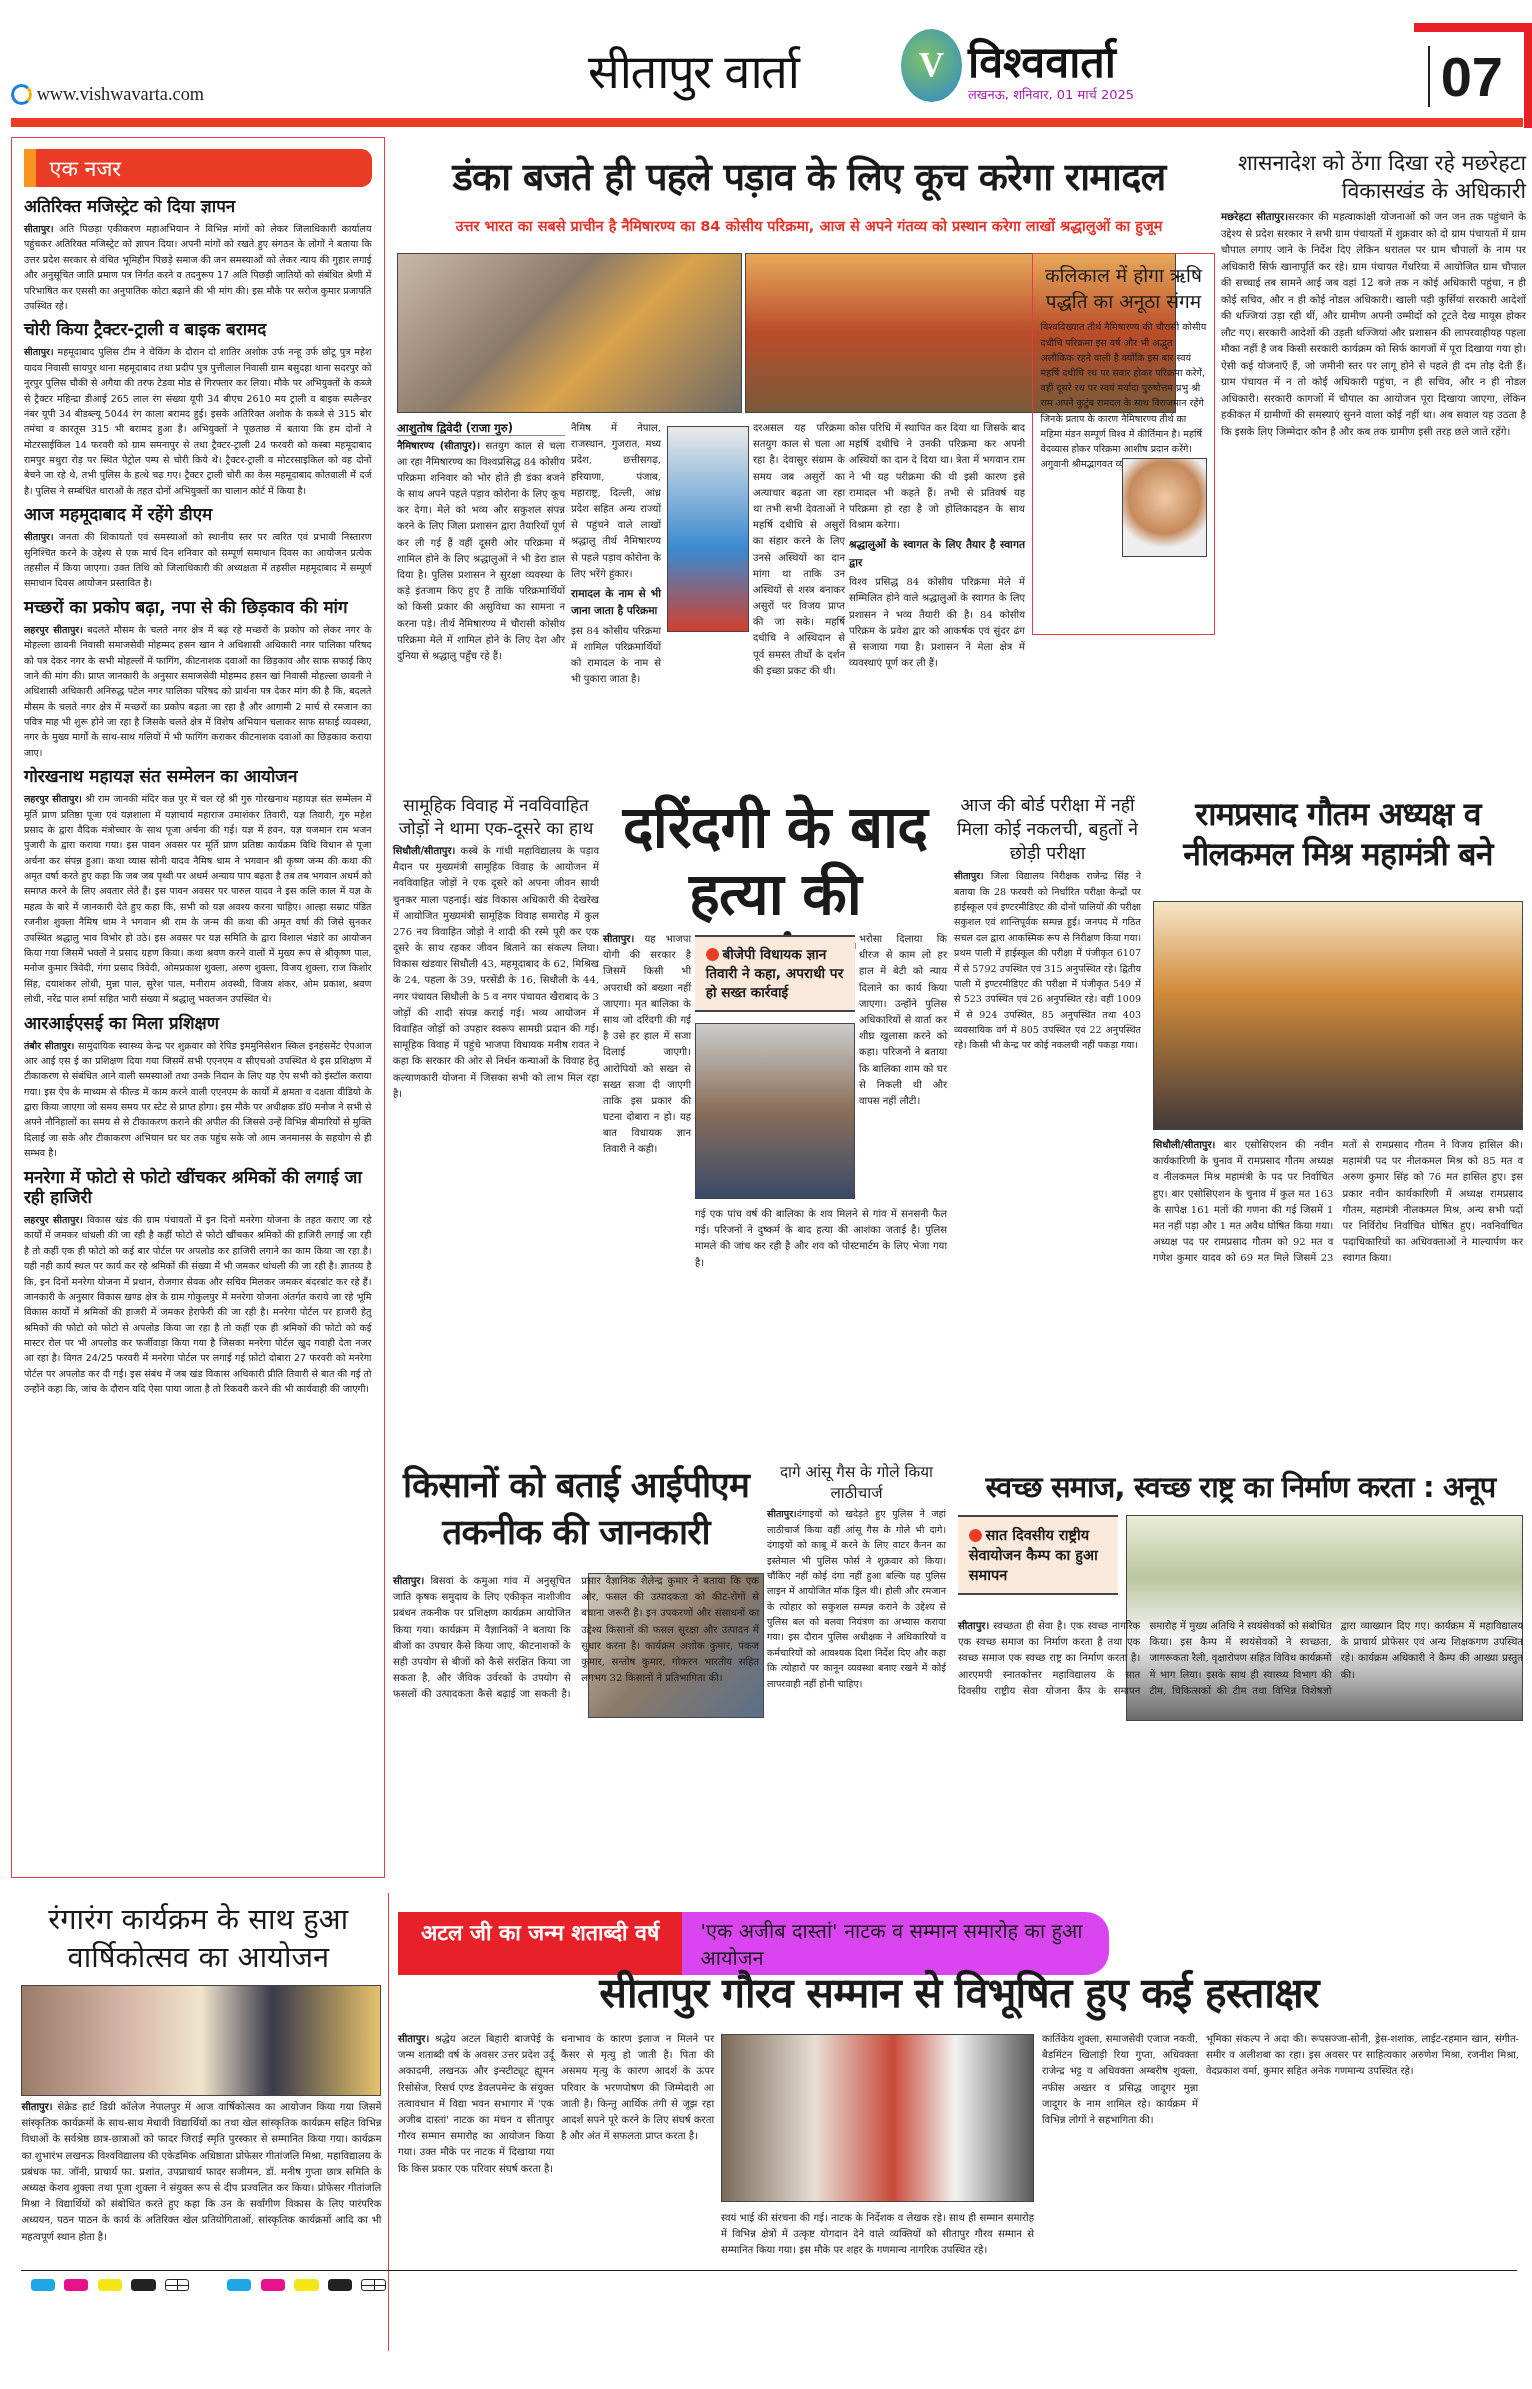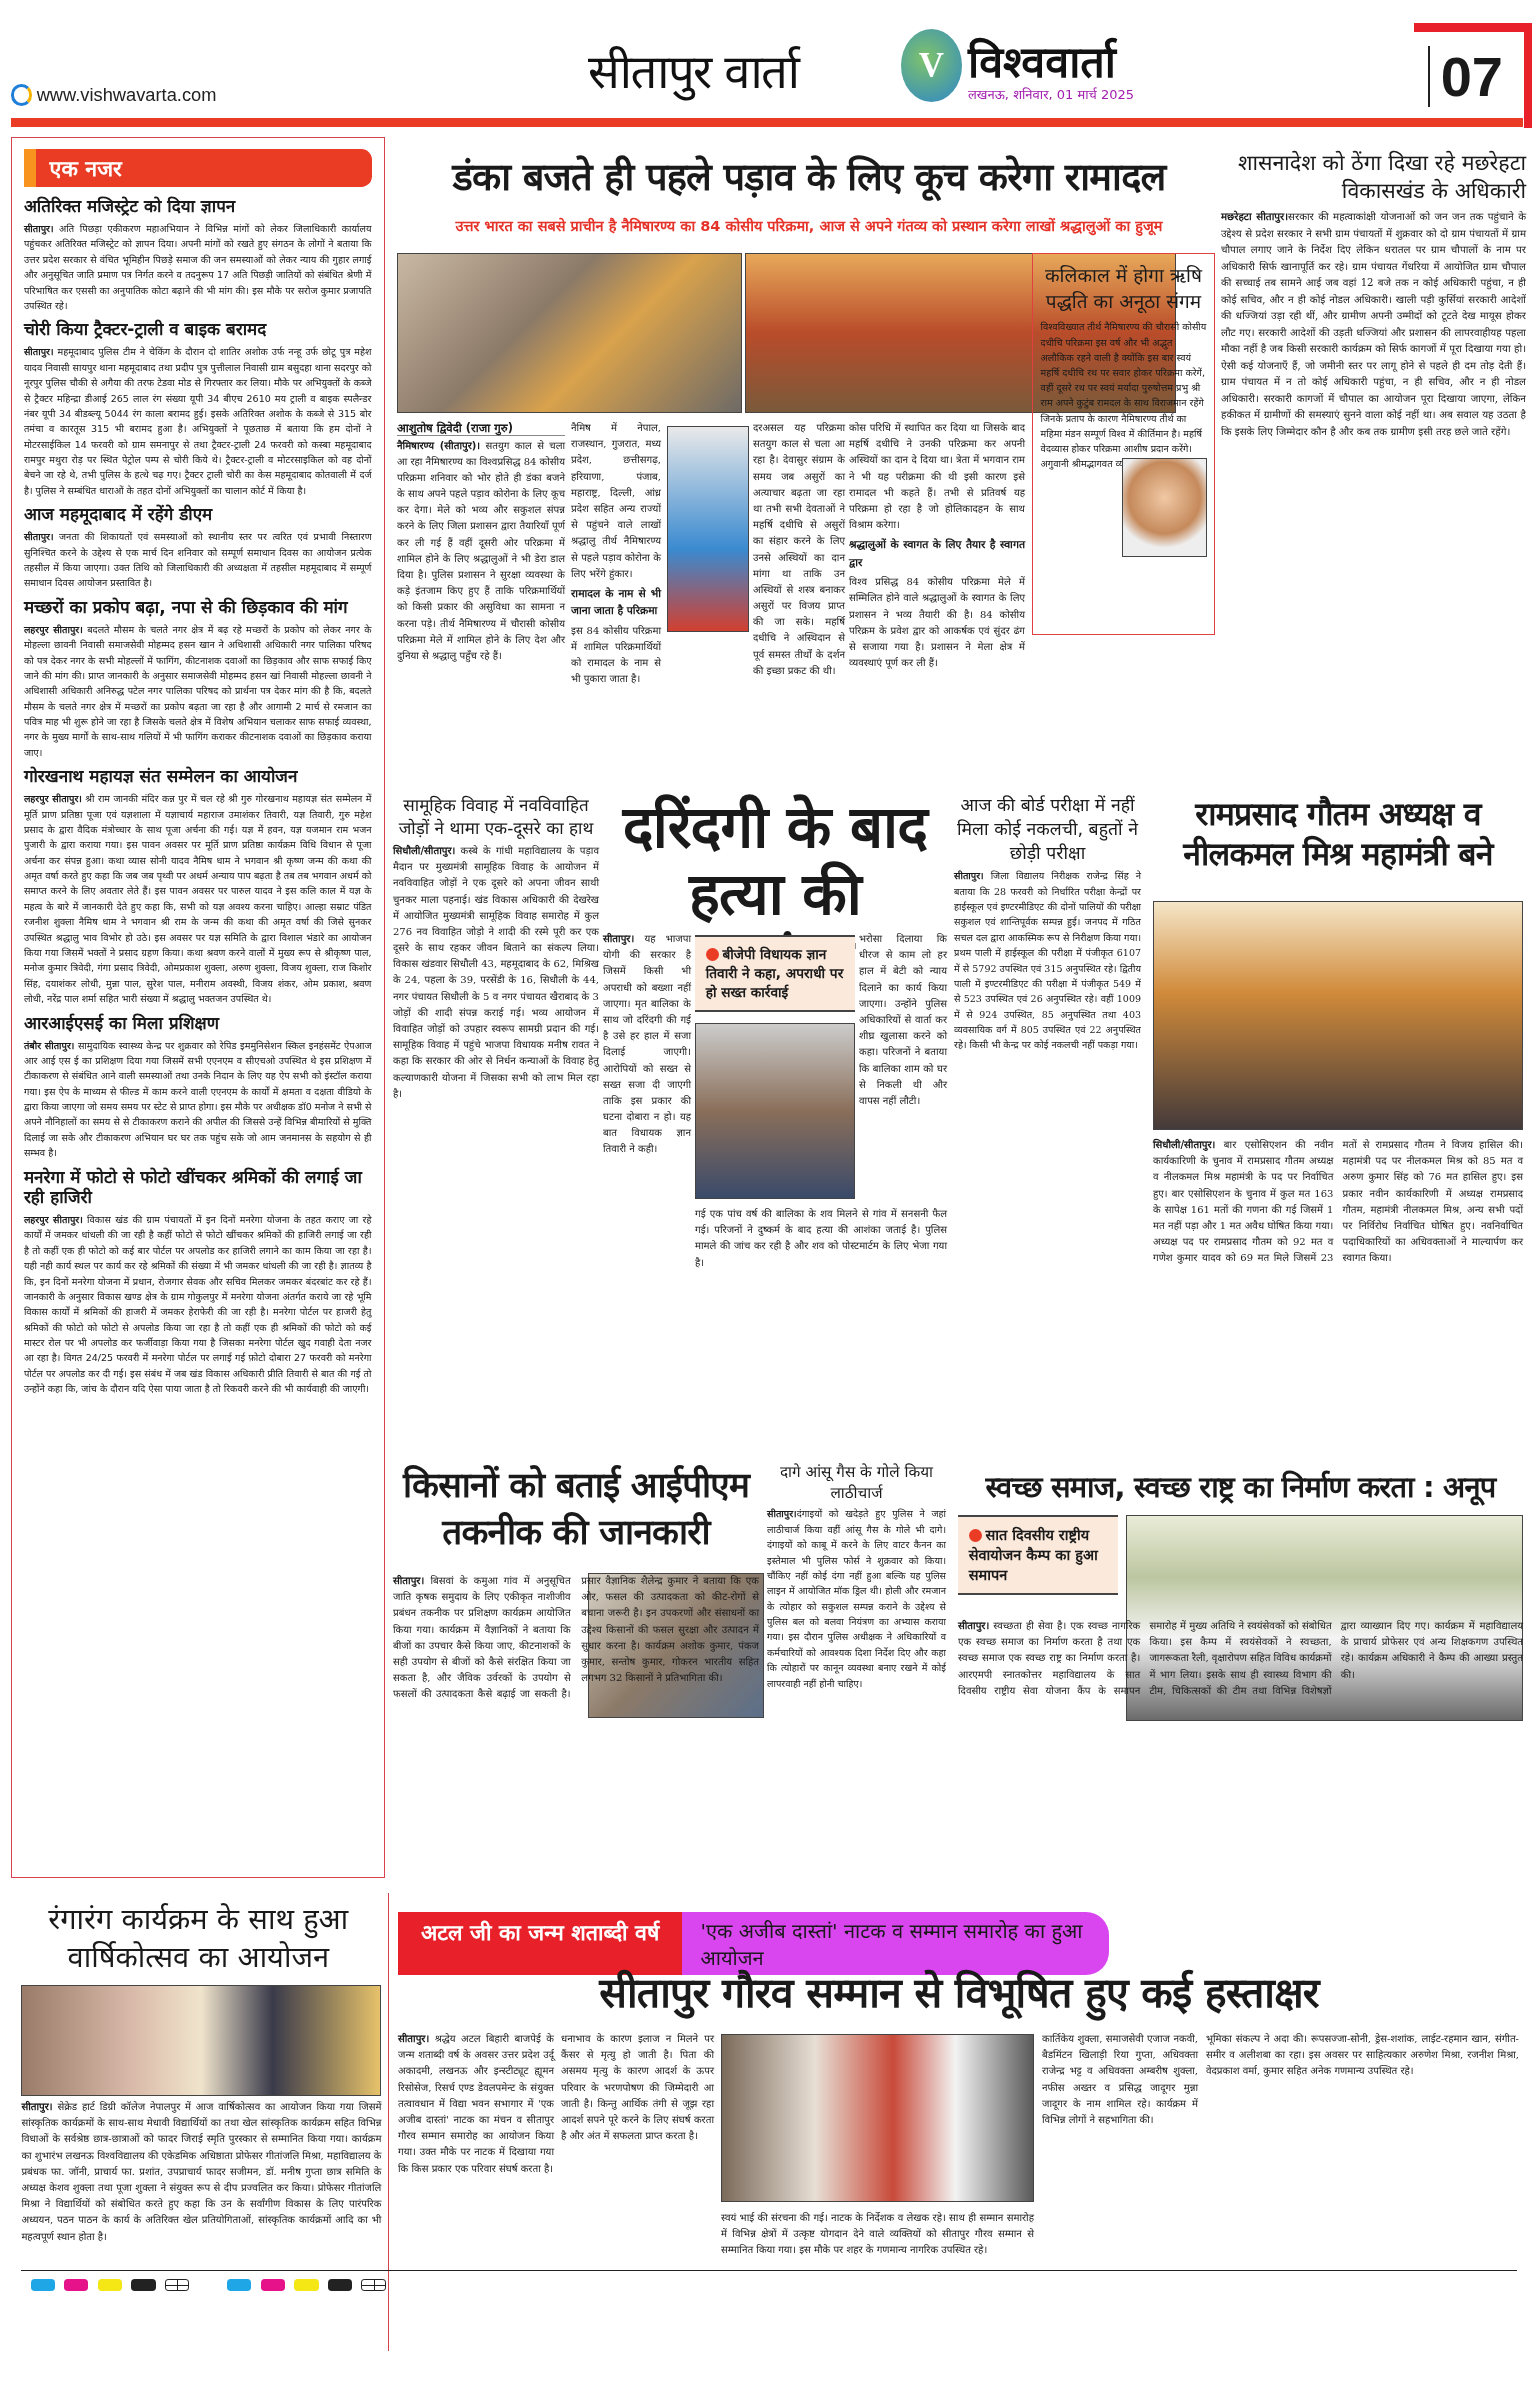--- a/index.html
+++ b/index.html
@@ -1,28 +1,28 @@
 <!DOCTYPE html>
 <html style="font-size:12.2px"><head>
 <meta charset="utf-8">
 <style>
 *{box-sizing:border-box;margin:0;padding:0}
 body{width:1533px;height:2389px;background:#fff;font-family:"DejaVu Sans","Liberation Sans",sans-serif;color:#1a1a1a;position:relative;overflow:hidden}
 .abs{position:absolute}
-.site-url{left:10.7px;top:84px;font-size:18.3px;font-family:Liberation Sans, sans-serif;color:#222;display:flex;align-items:center;gap:4.6px}
+.site-url{left:10.7px;top:84px;font-size:18.3px;font-family:Liberation Serif, serif;color:#222;display:flex;align-items:center;gap:4.6px}
 .ie-icon{width:21.4px;height:21.4px;border-radius:50%;border:3.8px solid #1f7fd8;border-right-color:#f4b400;display:inline-block}
 .section-title{left:588px;top:38px;font-size:47px;color:#111;font-family:"DejaVu Sans",sans-serif;letter-spacing:-1.5px}
 .logo{left:901px;top:29px;width:61px;height:73px;border-radius:50%;background:radial-gradient(circle at 40% 40%,#7fc36a,#2c86c9);display:flex;align-items:center;justify-content:center;color:#fff;font-size:35px;font-weight:bold;font-family:"Liberation Serif",serif}
 .brand{left:968px;top:30.5px;font-size:43px;font-weight:bold;color:#111}
 .dateline{left:968px;top:85px;font-size:13px;color:#a21caf}
 .page-box{left:1414px;top:23px;width:119px;height:105px;border-top:9.2px solid #e8202a;border-right:9.2px solid #e8202a}
 .page-num{left:1428px;top:46px;font-size:56px;font-family:"Liberation Sans",sans-serif;font-weight:bold;border-left:2.3px solid #222;padding-left:10.7px;line-height:61px}
 .redbar{left:10.7px;top:118px;width:1512px;height:9.2px;background:#ea3b24}
 .leftcol{left:10.7px;top:137px;width:374px;height:1741px;border:1.5px solid #d8434d;padding:10.7px 12.2px}
-.eknazar{background:#ea3b24;color:#fff;font-weight:bold;font-size:21.4px;padding:4.6px 13.7px;border-left:12.2px solid #f7931e;border-radius:0 10.7px 10.7px 0;margin:0 0 9.2px 0}
+.eknazar{background:#ea3b24;color:#fff;font-weight:normal;font-size:21.4px;padding:4.6px 13.7px;border-left:12.2px solid #f7931e;border-radius:0 10.7px 10.7px 0;margin:0 0 9.2px 0}
 .ln-h{font-size:17px;font-weight:bold;margin:6.1px 0 4.6px;line-height:1.2}
 .ln-p{font-size:9.5px;line-height:1.62;text-align:justify}
 .ln-p b{font-weight:bold}
 .main-head{left:393px;top:149px;width:832px;font-size:38px;font-weight:bold;text-align:center;letter-spacing:-0.8px}
 .main-sub{left:393px;top:215px;width:832px;font-size:14.5px;color:#e6332a;font-weight:bold;text-align:center}
 .photo{background:linear-gradient(135deg,#c9b8a3,#8c7a68 40%,#d9a24c 60%,#6e6a66);border:1.5px solid #444}
 .col-txt{font-size:10px;line-height:1.62;text-align:justify;font-family:"DejaVu Serif",serif}
 .col-txt b{font-family:"DejaVu Sans",sans-serif}
 .boxed{border:1.5px solid #e04040}
 .kal-h{font-size:19px;font-weight:normal;line-height:1.4;text-align:center}

